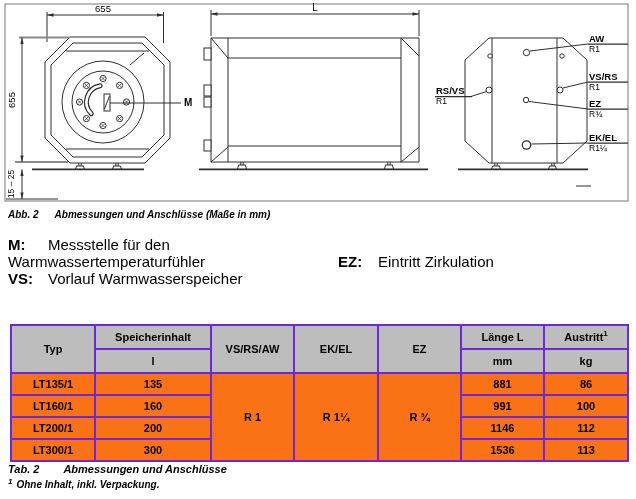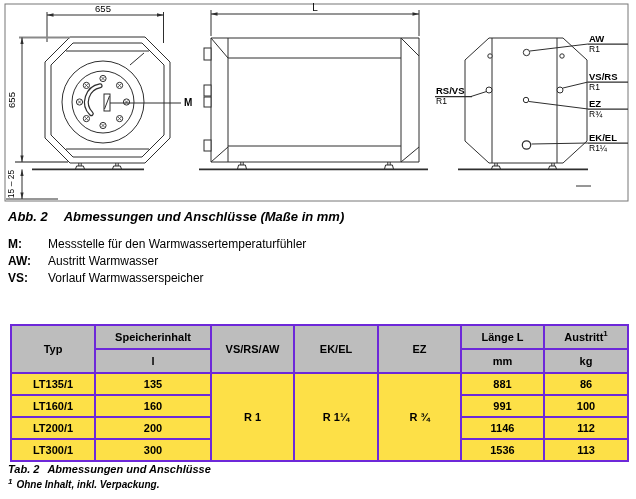--- a/index.html
+++ b/index.html
@@ -17,43 +17,43 @@
   g.draw { stroke: var(--line-color); fill: none; stroke-width: 1; stroke-linejoin: miter; }
   svg text { fill: #000; stroke: none; font-family: "Liberation Sans", sans-serif; }
   .lbl  { font-size: 9.5px; font-weight: bold; }
   .sz   { font-size: 8.5px; }
   .dimt { font-size: 9.5px; }
   .ar   { fill: var(--line-color); stroke: none; }
   .ul   { stroke-width: 1.25; }
   .gray { stroke: #8a8a8a; stroke-width: 1.8; }
 
   
-  .fig-caption { left: 8px; top: 209px; font-size: 13px; font-style: italic; font-weight: bold; text-align: right; }
+  .fig-caption { left: 8px; top: 209px; font-size: 10px; font-style: italic; font-weight: bold; text-align: right; }
   .fig-caption .cap-label { display: inline-block; margin-right: 16px; }
 
   
-  .legend { font-size: 12px; line-height: 17px; }
+  .legend { font-size: 15px; line-height: 17px; }
   .legend-left  { left: 8px;  top: 236px; width: 322px; }
   .legend-right { left: 338px; top: 253px; width: 290px; }
   .legend .term { display: inline-block; width: 40px; font-weight: bold; }
 
   
   table.spec {
     position: absolute; left: 10px; top: 324px;
     width: 617px; border-collapse: collapse; table-layout: fixed;
     font-size: 11px; font-weight: bold;
   }
   table.spec td { border: 2px solid #6d28d9; text-align: center; vertical-align: middle; padding: 0 2px; }
   table.spec tr.hdr td { background: var(--header-bg); }
   table.spec tr.hdr td { height: 24px; }
-  table.spec tr.data td { height: 22px; background: #fde047; }
+  table.spec tr.data td { height: 22px; background: #f97316; }
   .hdr-sup { font-size: 8px; vertical-align: super; line-height: 0; }
 
   .tab-caption { left: 8px; top: 463px; font-size: 11px; font-style: italic; font-weight: bold; }
-  .tab-caption .cap-label { display: inline-block; margin-right: 8px; text-align: right; }
+  .tab-caption .cap-label { display: inline-block; margin-right: 24px; text-align: right; }
 
   .footnote { left: 8px; top: 477px; font-size: 10px; font-style: italic; font-weight: bold; }
   .footnote sup { font-size: 8px; }
   .footnote .fn-text { margin-left: 4px; }
 </style>
 </head>
 <body>
 
 <svg id="figure-svg" width="636" height="210" viewBox="0 0 636 210" xmlns="http://www.w3.org/2000/svg">
 
@@ -189,24 +189,24 @@
   <text class="lbl" x="436" y="94">RS/VS</text>
   <text class="sz" x="436" y="104">R1</text>
 </svg>
 
 <div class="abs fig-caption">
   <span class="cap-label">Abb. 2</span><span>Abmessungen und Anschlüsse (Maße in mm)</span>
 </div>
 
 <div class="abs legend legend-left">
   <div><span class="term">M:</span><span>Messstelle für den Warmwassertemperaturfühler</span></div>
-  <div><span class="term">AW:</span><span>Austritt Warmwasser</span></div>
   <div><span class="term">VS:</span><span>Vorlauf Warmwasserspeicher</span></div>
 </div>
 <div class="abs legend legend-right">
+  <div><span class="term">EZ:</span><span>Eintritt Zirkulation</span></div>
 </div>
 
 <table class="spec">
   <colgroup>
     <col style="width:84px">
       <col style="width:116px">
       <col style="width:83px">
     <col style="width:84px">
       <col style="width:83px">
       <col style="width:83px">

